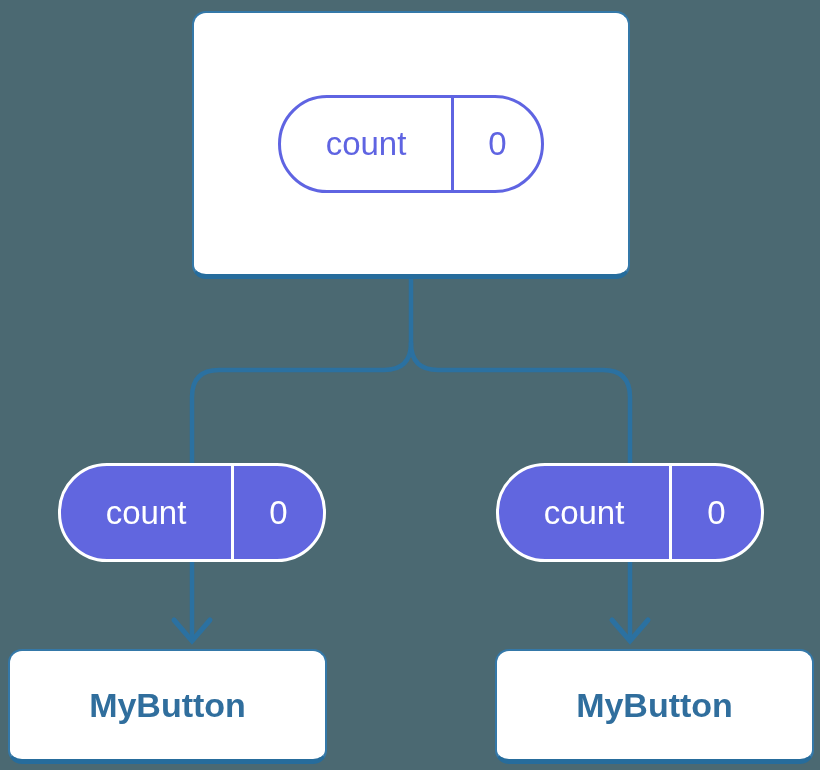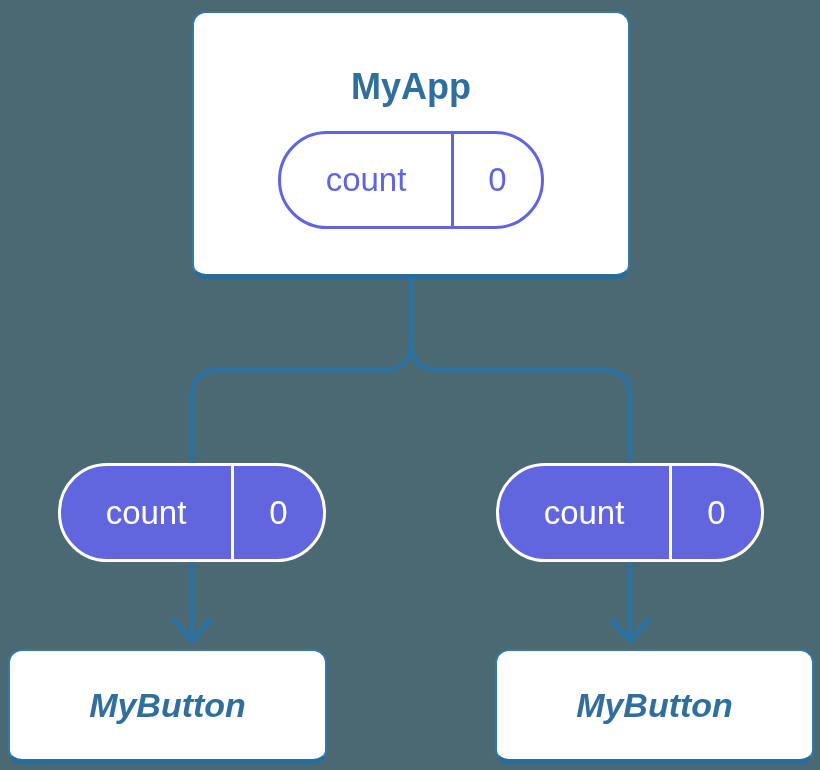--- a/index.html
+++ b/index.html
@@ -37,21 +37,21 @@
     left: 192px; top: 11px;
     width: 438px; height: 268px;
     justify-content: flex-start;
     padding-top: 56px;
   }
   .leaf-card {
     top: 649px;
     width: 319px; height: 115px;
     justify-content: center;
   }
-  .leaf-card .card-title { font-size: 34px; font-style: italic; }
+  .leaf-card .card-title { font-size: 34px; }
   .leaf-left { left: 8px; }
   .leaf-right { left: 495px; }
 
   .pill {
     box-sizing: border-box;
     height: 98px;
     border-radius: 49px;
     display: flex;
     align-items: stretch;
     overflow: hidden;
@@ -115,21 +115,20 @@
 
       <path d="M192 556 L192 638"></path>
       <path stroke-width="5" d="M174 620 L192 641 L210 620"></path>
 
       <path d="M630 556 L630 638"></path>
       <path stroke-width="5" d="M612 620 L630 641 L648 620"></path>
     </g>
   </svg>
 
   <div class="card root-card">
-    <div class="card-title">MyApp</div>
     <div class="pill pill-state">
       <div class="pill-name">count</div>
       <div class="pill-divider"></div>
       <div class="pill-value">0</div>
     </div>
   </div>
 
   <div class="pill pill-prop pill-prop-left">
     <div class="pill-name">count</div>
     <div class="pill-divider"></div>

